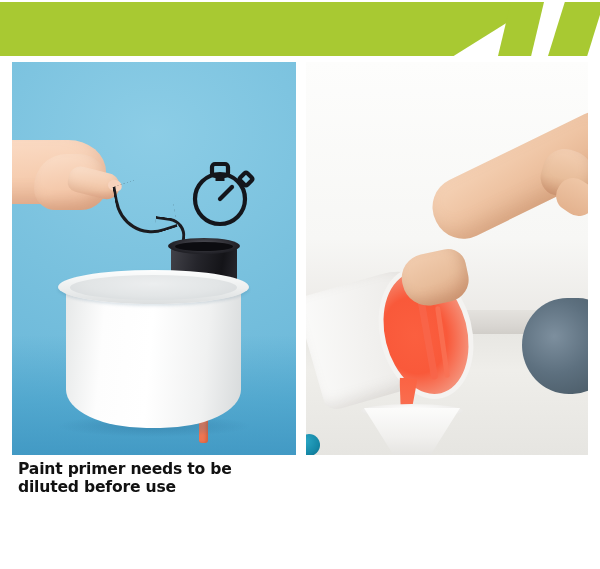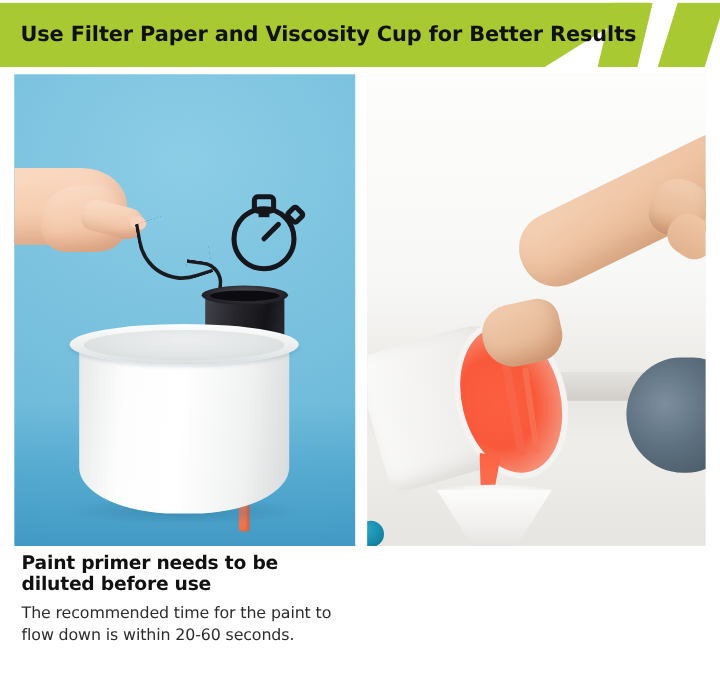--- a/index.html
+++ b/index.html
@@ -268,21 +268,20 @@
 </style>
 </head>
 <body>
 
 <div class="page">
 
   <div class="banner">
     <div class="banner-green"></div>
     <div class="banner-stripe s1"></div>
     <div class="banner-stripe s2"></div>
-    <div class="banner-title">Use Filter Paper and Viscosity Cup for Better Results</div>
   </div>
 
   <div class="photos">
 
     <div class="photo left">
       <div class="lp-bg"></div>
       <div class="lp-floor"></div>
 
       <div class="lp-arm"></div>
       <div class="lp-knuckles"></div>
@@ -339,17 +338,16 @@
 
       <div class="rp-funnel-lip"></div>
       <div class="rp-funnel-cone"></div>
 
     </div>
   </div>
 
   <div class="captions">
     <div class="caption left">
       <div class="cap-head">Paint primer needs to be diluted before use</div>
-      <div class="cap-body">The recommended time for the paint to flow down is within 20-60 seconds.</div>
     </div>
   </div>
 
 </div>
 
 </body></html>

